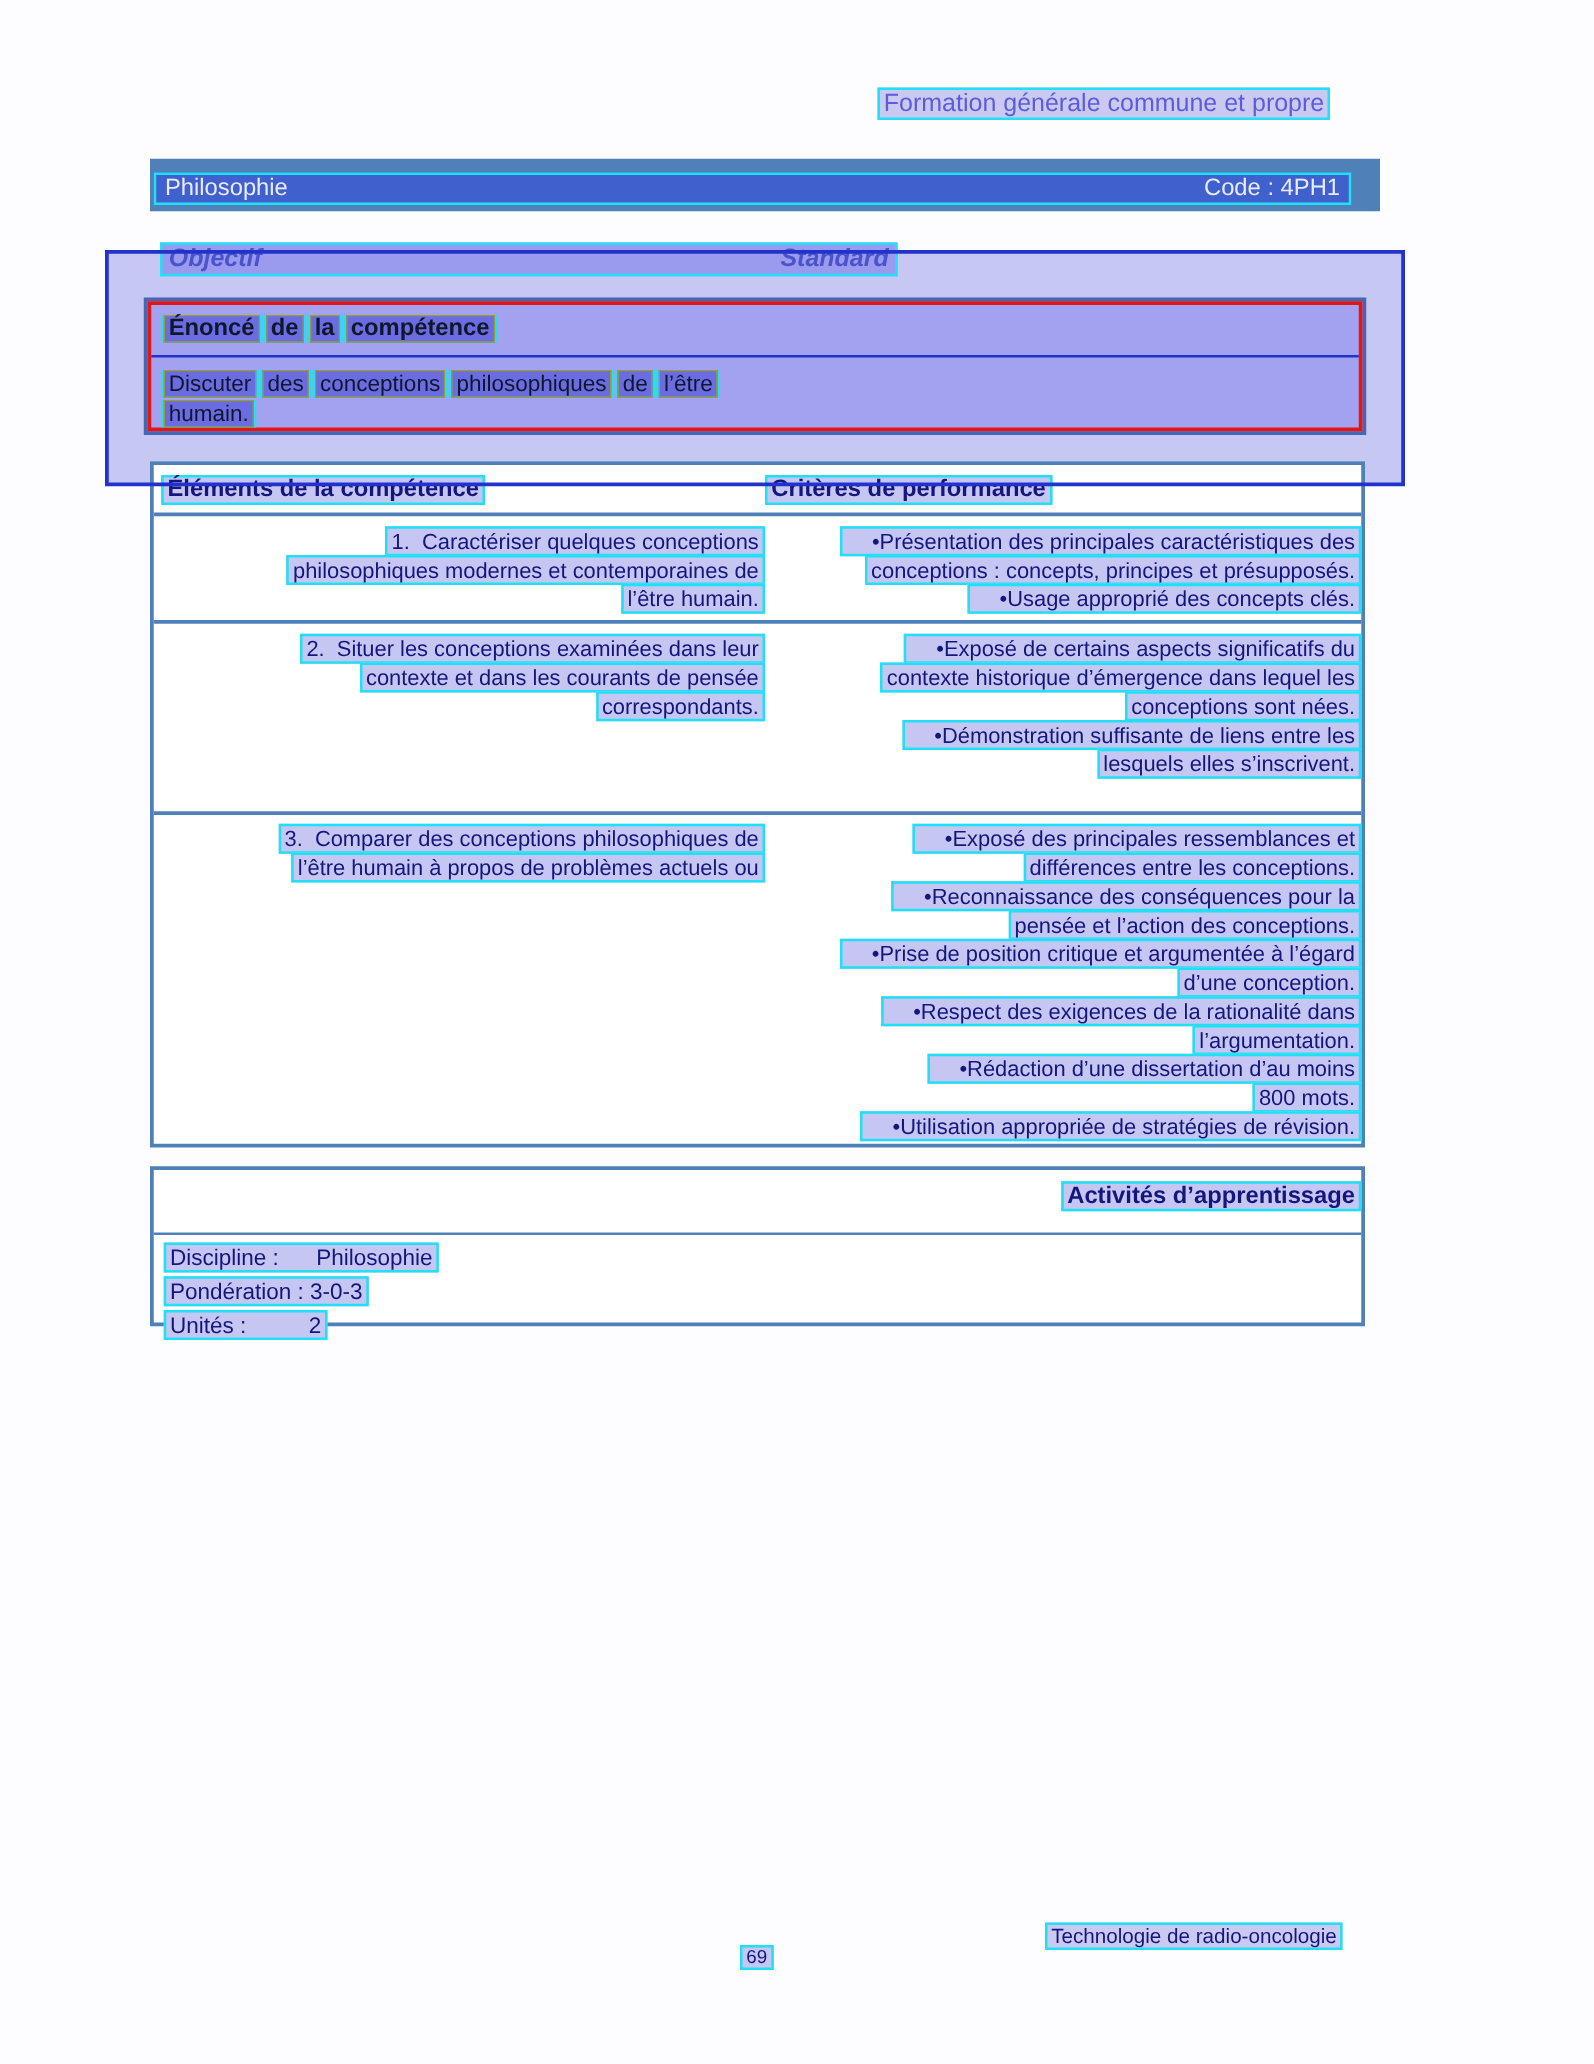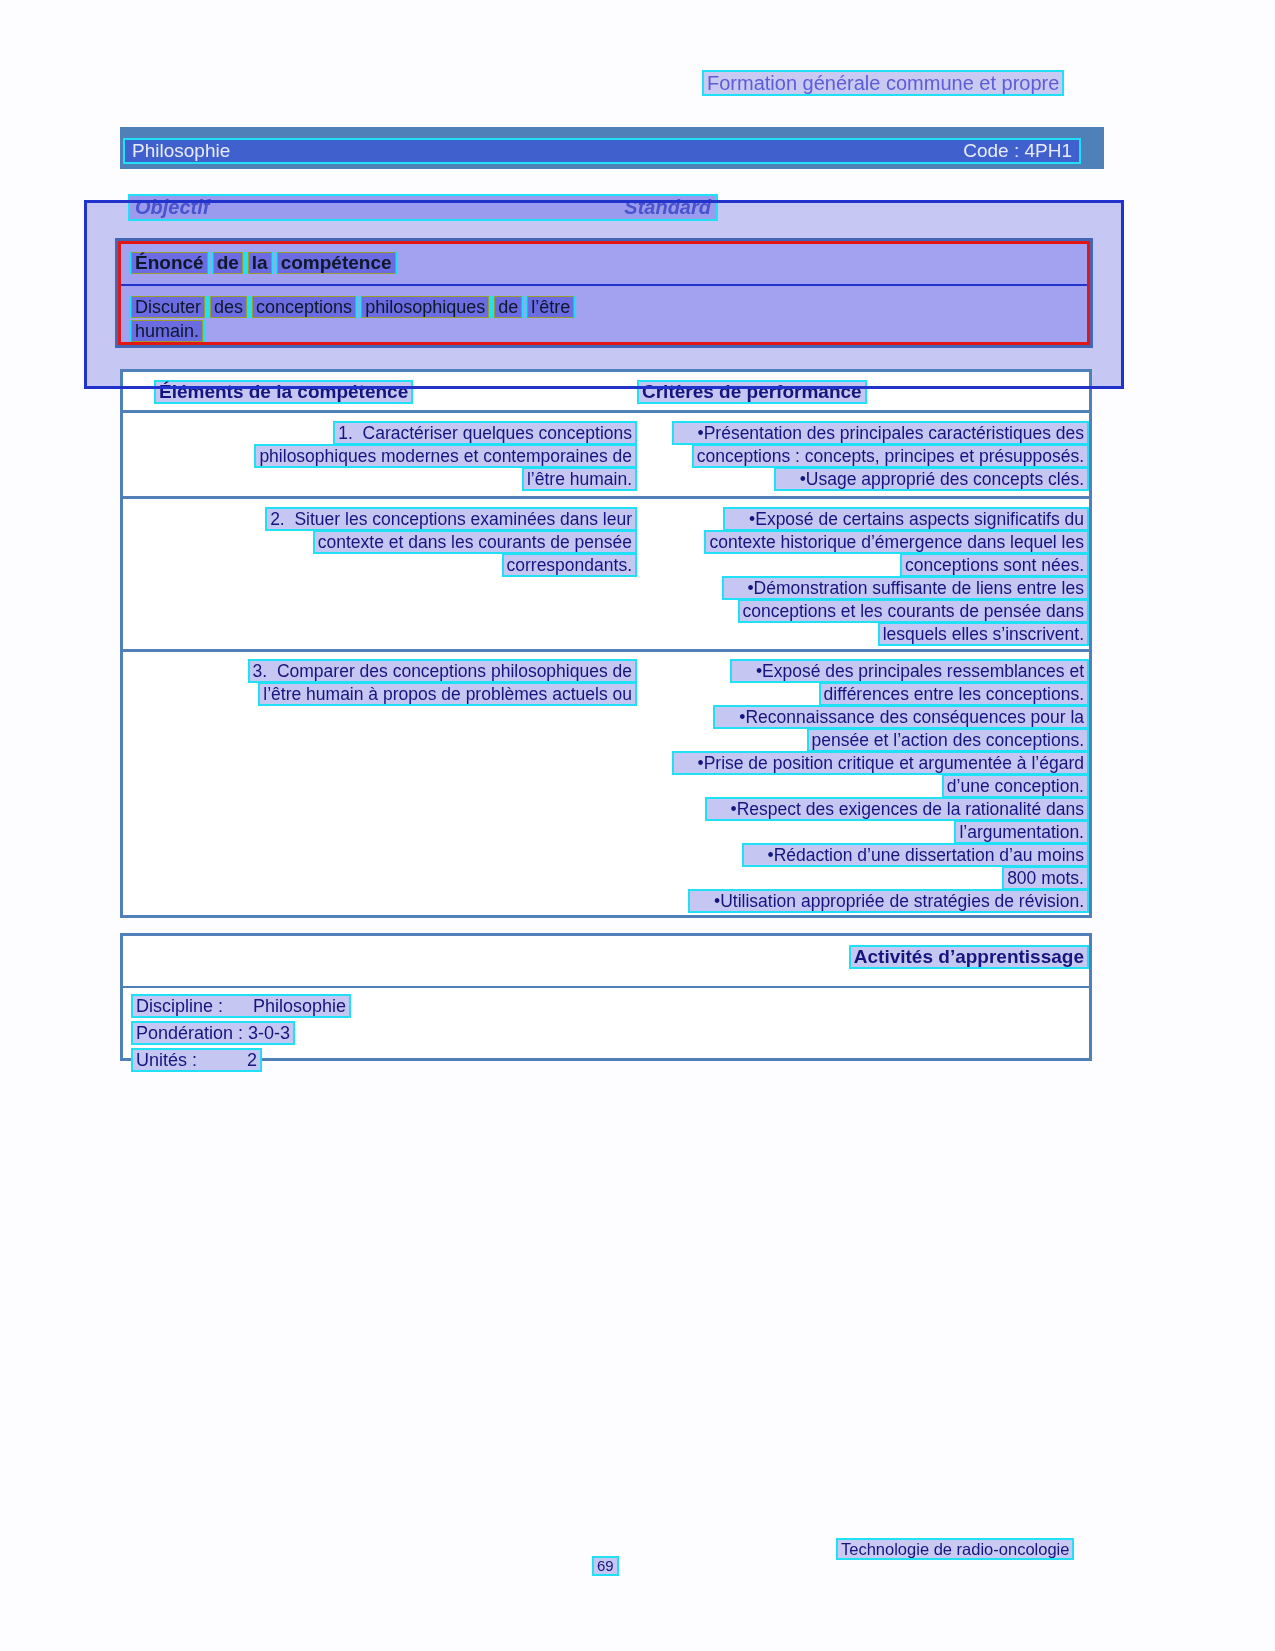--- a/index.html
+++ b/index.html
@@ -65,21 +65,21 @@
     position:absolute;left:120px;top:369px;width:972px;height:549px;box-sizing:border-box;
     background:#ffffff;border:3px solid #4f81b8;z-index:3;
   }
   .thead{box-sizing:border-box;height:41px;padding:8px 0 0 0;border-bottom:3px solid #4f81b8;display:flex;}
   .thead .hl{font-size:19px;font-weight:bold;line-height:20px;}
   .trow{box-sizing:border-box;display:flex;border-bottom:3px solid #4f81b8;text-align:right;}
   .trow.last{border-bottom:none;}
   .trow.r1{height:86px;padding-top:8px;}
   .trow.r2{height:153px;padding-top:8px;}
   .trow.r3{height:263px;padding-top:7px;}
-  .col-left{width:489px;padding-left:6px;box-sizing:border-box;margin-left:25px;}
+  .col-left{width:489px;padding-left:6px;box-sizing:border-box;}
   .col-right{flex:1;}
   .cont{margin-left:30px;}
   .rcont{margin-left:31px;}
   .bullet{display:inline-block;width:27px;padding-left:5px;box-sizing:border-box;}
 
   
   .abox{
     position:absolute;left:120px;top:933px;width:972px;height:128px;box-sizing:border-box;
     background:#ffffff;border:3px solid #4f81b8;z-index:3;
   }
@@ -168,21 +168,20 @@
       <div class="col-left">
         <div class="line"><span class="hl">2.  Situer les conceptions examinées dans leur</span></div>
         <div class="line cont"><span class="hl">contexte et dans les courants de pensée</span></div>
         <div class="line cont"><span class="hl">correspondants.</span></div>
       </div>
       <div class="col-right">
         <div class="line"><span class="hl"><span class="bullet">•</span><span>Exposé de certains aspects significatifs du</span></span></div>
         <div class="line rcont"><span class="hl">contexte historique d’émergence dans lequel les</span></div>
         <div class="line rcont"><span class="hl">conceptions sont nées.</span></div>
         <div class="line"><span class="hl"><span class="bullet">•</span><span>Démonstration suffisante de liens entre les</span></span></div>
-        <div class="line rcont"><span class="hl">conceptions et les courants de pensée dans</span></div>
         <div class="line rcont"><span class="hl">lesquels elles s’inscrivent.</span></div>
       </div>
     </div>
 
     <div class="trow r3 last">
       <div class="col-left">
         <div class="line"><span class="hl">3.  Comparer des conceptions philosophiques de</span></div>
         <div class="line cont"><span class="hl">l’être humain à propos de problèmes actuels ou</span></div>
       </div>
       <div class="col-right">

